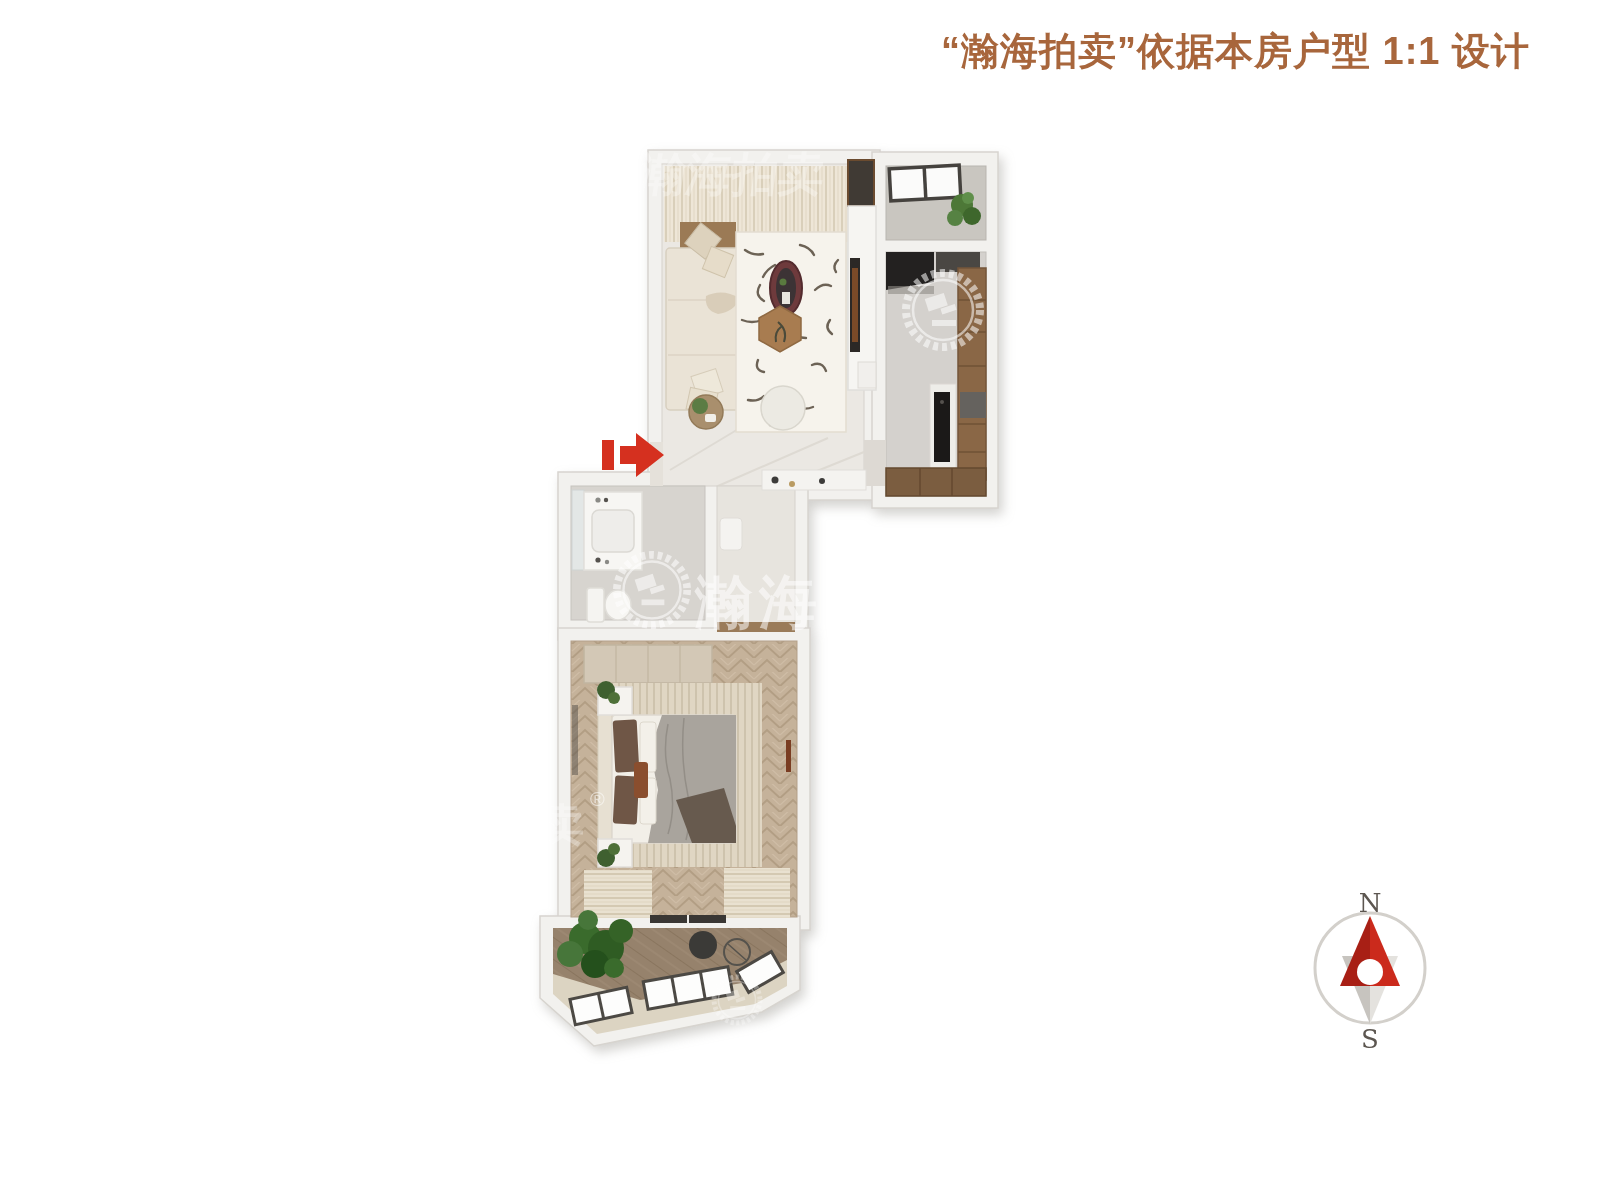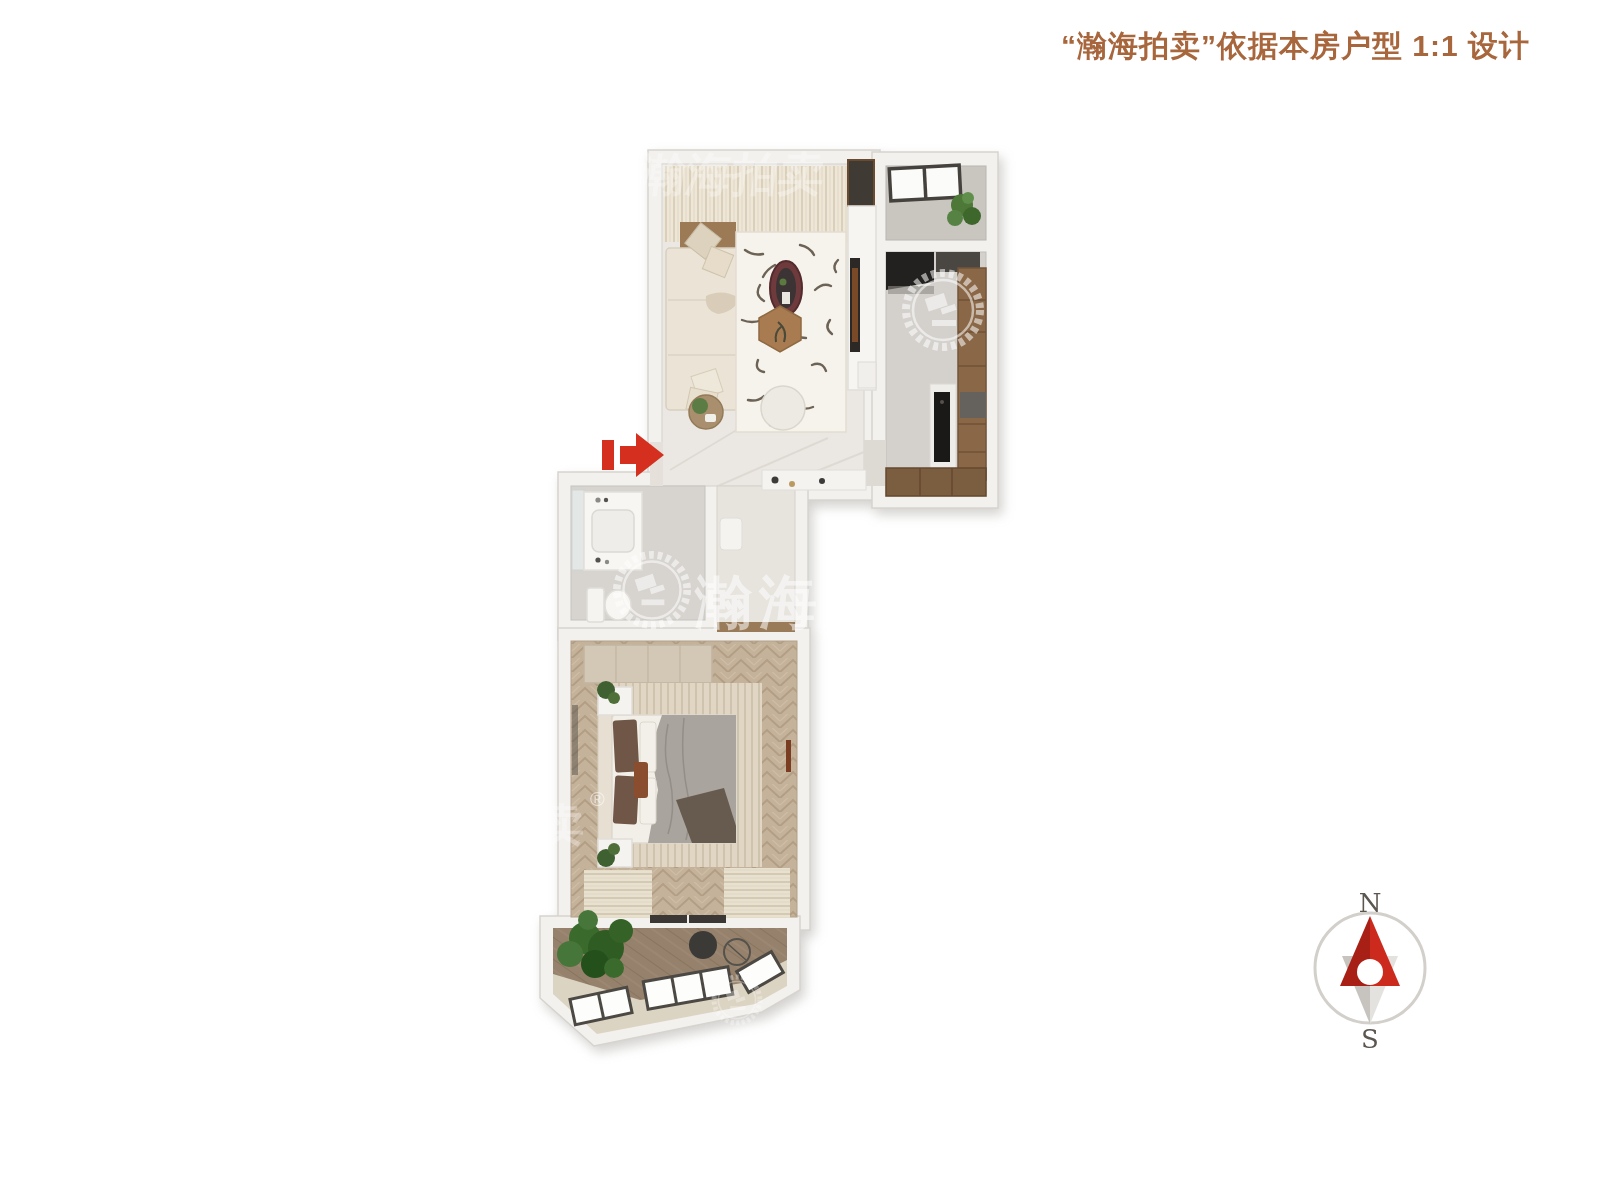--- a/index.html
+++ b/index.html
@@ -1,18 +1,18 @@
 <!DOCTYPE html>
 <html><head>
 <meta charset="utf-8">
 <style>
   html,body{margin:0;padding:0;background:#ffffff;}
   .page{position:relative;width:1600px;height:1200px;background:#ffffff;overflow:hidden;
         font-family:"Liberation Sans",sans-serif;}
-  .title{position:absolute;top:26px;right:70px;font-size:30px;font-weight:600;
+  .title{position:absolute;top:26px;right:70px;font-size:38px;font-weight:600;
          letter-spacing:1px;color:#a8663c;font-family:"Liberation Sans",sans-serif;text-align:right;}
   svg{position:absolute;left:0;top:0;}
   .blk{filter:drop-shadow(4px 6px 6px rgba(110,105,95,.30));}
   .wm{opacity:.55;}
   .wm-faint{opacity:.32;}
   text.cjk{font-family:"Liberation Sans",sans-serif;font-weight:bold;}
   text.compass-letter{font-family:"DejaVu Serif",serif;}
 </style>
 </head>
 <body>

